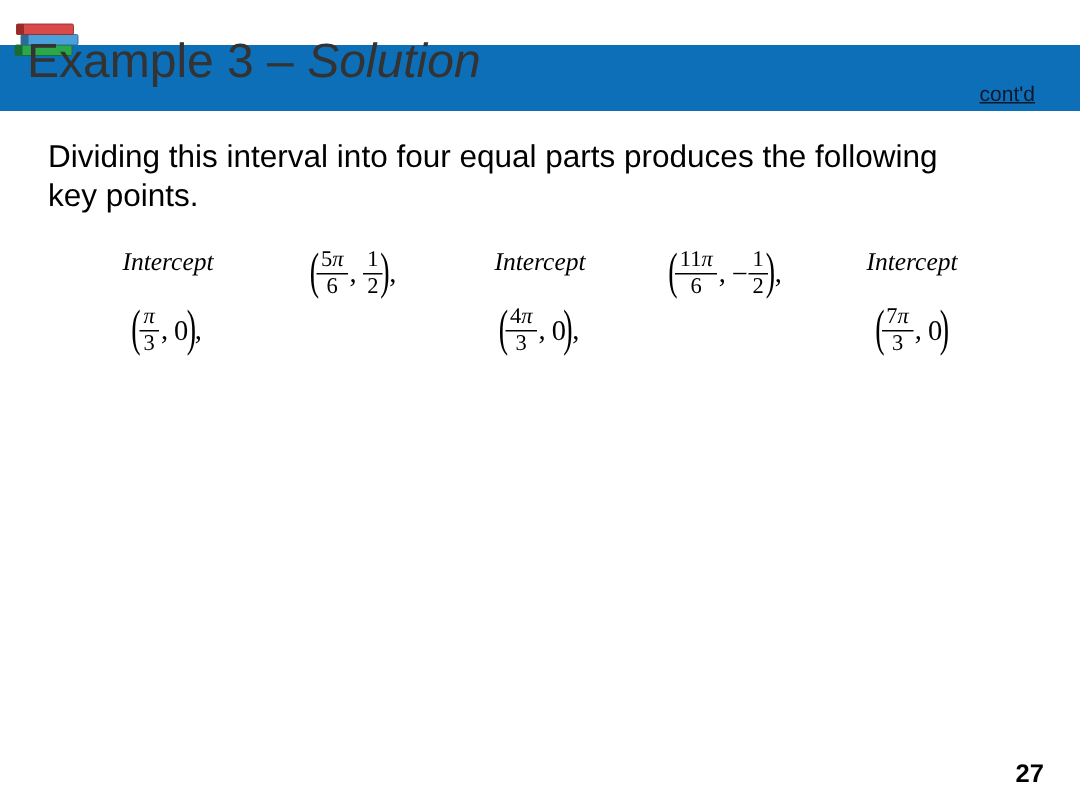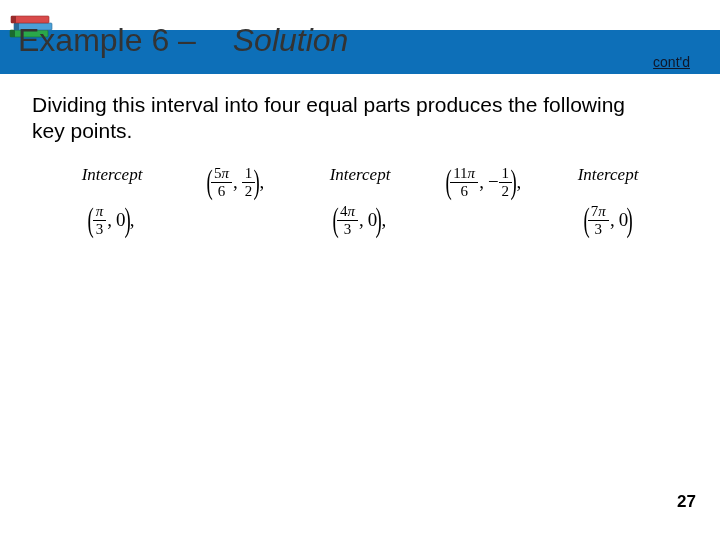--- a/index.html
+++ b/index.html
@@ -29,21 +29,21 @@
   }
   .title {
     position: absolute;
     top: 22px;
     left: 18px;
     font-size: 32px;
     color: #333333;
     font-weight: normal;
   }
   .title .normal { font-style: normal; }
-  .title .italic { font-style: italic; margin-left: 28px; }
+  .title .italic { font-style: italic; }
   .contd {
     position: absolute;
     top: 54px;
     right: 30px;
     font-size: 14px;
     color: #0f172a;
     text-decoration: underline;
   }
   .body-text {
     position: absolute;
@@ -107,21 +107,21 @@
   }
   .comma {
     margin: 0 4px 0 1px;
   }
   .trail-comma {
     margin-left: 1px;
   }
   .pi { font-style: italic; }
   .page-num {
     position: absolute;
-    bottom: 28px;
+    bottom: 14px;
     right: 24px;
     font-size: 17px;
     font-weight: bold;
     color: #000;
     text-align: center;
   }
 </style>
 </head>
 <body>
 
@@ -132,21 +132,21 @@
     <rect x="2" y="20" width="38" height="7" rx="1" fill="#2aa84a" stroke="#1a6b2f" stroke-width="0.6"></rect>
     <rect x="2" y="20" width="5" height="7" fill="#1a6b2f"></rect>
     <rect x="6" y="13" width="38" height="7" rx="1" fill="#4aa0d8" stroke="#2a6b98" stroke-width="0.6"></rect>
     <rect x="6" y="13" width="5" height="7" fill="#2a6b98"></rect>
     <rect x="3" y="6" width="38" height="7" rx="1" fill="#d84a4a" stroke="#982a2a" stroke-width="0.6"></rect>
     <rect x="3" y="6" width="5" height="7" fill="#982a2a"></rect>
   </svg>
 </div>
 
 <div class="title">
-  <span class="normal">Example 6 – </span><span class="italic">Solution</span>
+  <span class="normal">Example 3 – </span><span class="italic">Solution</span>
 </div>
 
 <div class="contd">cont'd</div>
 
 <div class="body-text">Dividing this interval into four equal parts produces the following key points.</div>
 
 <div class="math-row" id="math-row">
     <div class="math-col">
       <div class="math-label">Intercept</div>
       <div class="math-point"><span class="paren">(</span><span class="frac"><span class="num"><span class="pi">π</span></span><span class="den">3</span></span><span class="comma">,</span>0<span class="paren">)</span><span class="trail-comma">,</span></div>

